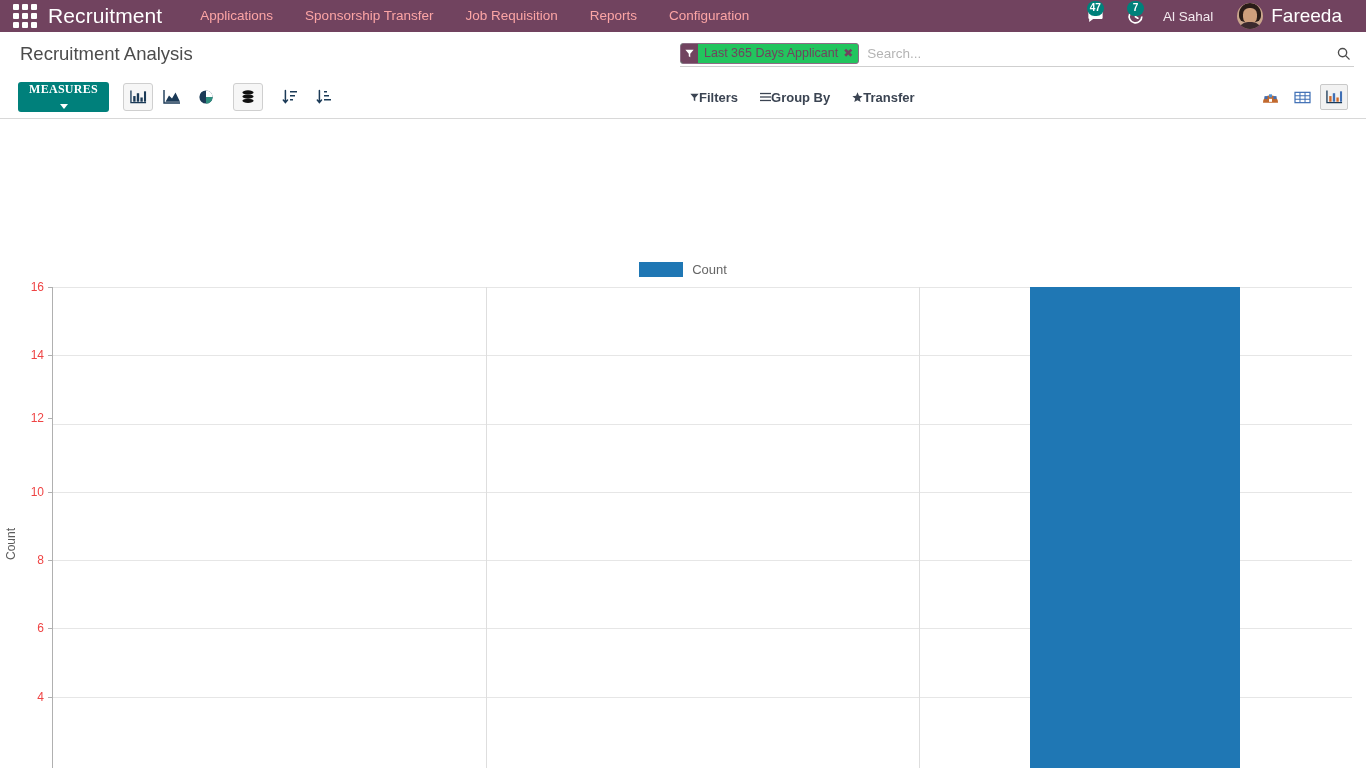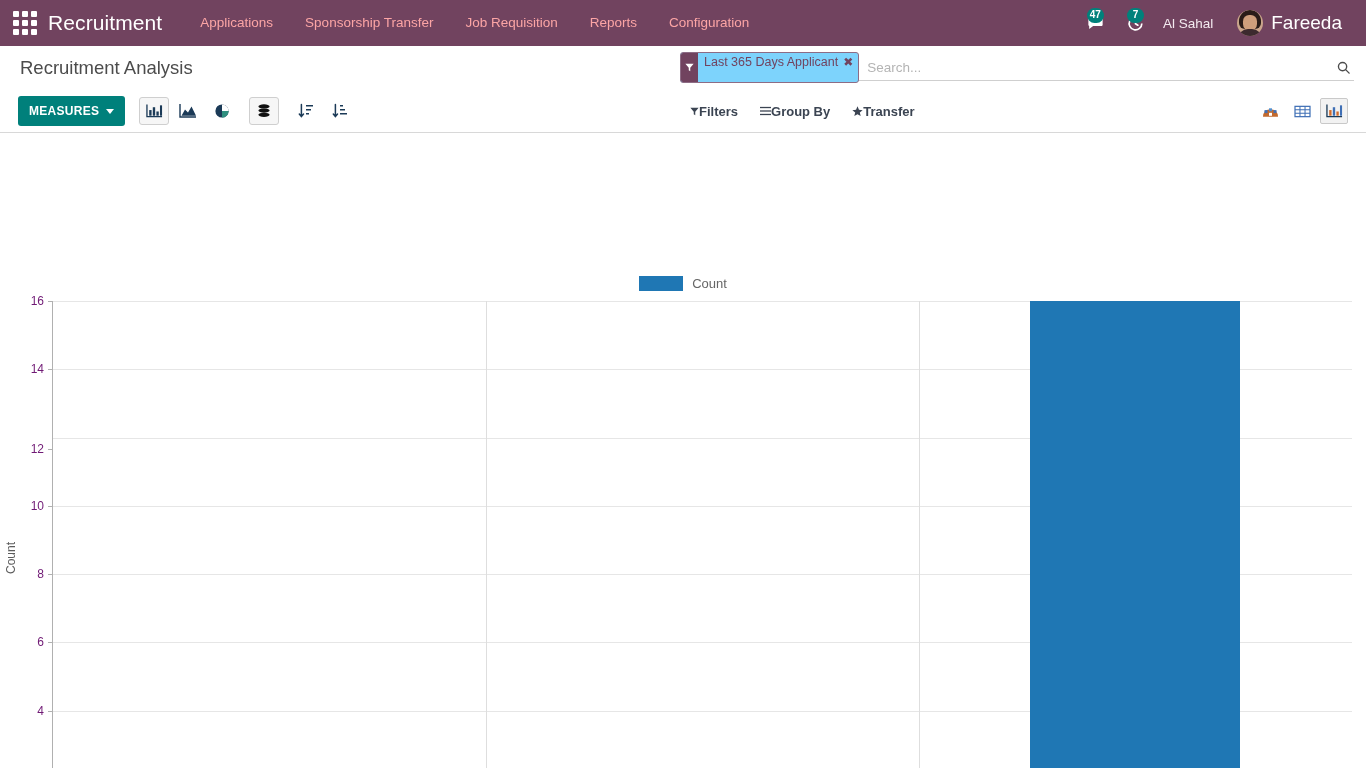--- a/index.html
+++ b/index.html
@@ -7,21 +7,21 @@
     margin: 0; padding: 0;
     width: 1366px; height: 768px;
     overflow: hidden;
     background: #ffffff;
     font-family: "Liberation Sans", sans-serif;
     -webkit-font-smoothing: antialiased;
   }
 
   
   .navbar {
-    height: 46px;
+    height: 32px;
     background: #71435f;
     display: flex;
     align-items: center;
     color: #ffffff;
     position: relative;
     padding: 0 10px 0 12px;
   }
   .apps-grid {
     width: 26px; height: 26px;
     display: grid;
@@ -145,26 +145,26 @@
     right: 12px;
     top: 9px;
     display: flex;
     align-items: center;
     border-bottom: 1px solid #cfcfcf;
     height: 26px;
   }
   .facet {
     display: flex;
     align-items: stretch;
-    height: 31px;
+    height: 21px;
     border: 1px solid #8d6c85;
     border-radius: 3px;
     overflow: hidden;
     font-size: 12.5px;
-    background: #7dd3fc;
+    background: #22c55e;
     flex: none;
   }
   .facet-icon {
     background: #71435f;
     color: #ffffff;
     display: flex; align-items: center; justify-content: center;
     width: 17px;
     font-size: 10px;
     cursor: pointer;
   }
@@ -215,21 +215,22 @@
     height: 30px;
     padding: 0 11px;
     font-size: 12px;
     font-weight: 700;
     letter-spacing: .3px;
     border-radius: 3px;
     display: flex;
     align-items: center;
     gap: 7px;
     cursor: pointer;
-    font-family: Liberation Sans, sans-serif;
+    font-family: Liberation Serif, serif;
+    flex-direction: column;
   }
   .caret-down {
     width: 0; height: 0;
     border-left: 4px solid transparent;
     border-right: 4px solid transparent;
     border-top: 5px solid #ffffff;
   }
   .icon-group { display: flex; align-items: center; margin-left: 14px; gap: 0px; }
   .ibtn {
     width: 30px; height: 28px;
@@ -313,21 +314,21 @@
     position: absolute;
     top: 0; bottom: 0;
     width: 1px;
     background: #dedede;
   }
   .ytick {
     position: absolute;
     right: 100%;
     transform: translateY(-50%);
     font-size: 12px;
-    color: #701a75;
+    color: #ef4444;
     padding-right: 9px;
     white-space: nowrap;
   }
   .ytick::after {
     content: "";
     position: absolute;
     right: 0; top: 50%;
     width: 5px; height: 1px;
     background: #b0b0b0;
   }
@@ -557,21 +558,21 @@
   <div class="plot" id="plot">
       <div class="gridline" style="top: 409.5px;"></div>
       <div class="ytick" style="top: 409.5px;">4</div>
       <div class="gridline" style="top: 341.25px;"></div>
       <div class="ytick" style="top: 341.25px;">6</div>
       <div class="gridline" style="top: 273px;"></div>
       <div class="ytick" style="top: 273px;">8</div>
       <div class="gridline" style="top: 204.75px;"></div>
       <div class="ytick" style="top: 204.75px;">10</div>
       <div class="gridline" style="top: 136.5px;"></div>
-      <div class="ytick" style="top: 148px;">12</div>
+      <div class="ytick" style="top: 131px;">12</div>
       <div class="gridline" style="top: 68.25px;"></div>
       <div class="ytick" style="top: 68.25px;">14</div>
       <div class="gridline" style="top: 0px;"></div>
       <div class="ytick" style="top: 0px;">16</div>
       <div class="vdiv" style="left: 433px;"></div>
       <div class="vdiv" style="left: 866px;"></div>
       <div class="bar" title="April 2022: 16" style="left: 977.497px; width: 210.005px; height: 546px; background: rgb(31, 119, 180);"></div>
     </div>
 
 </div>

